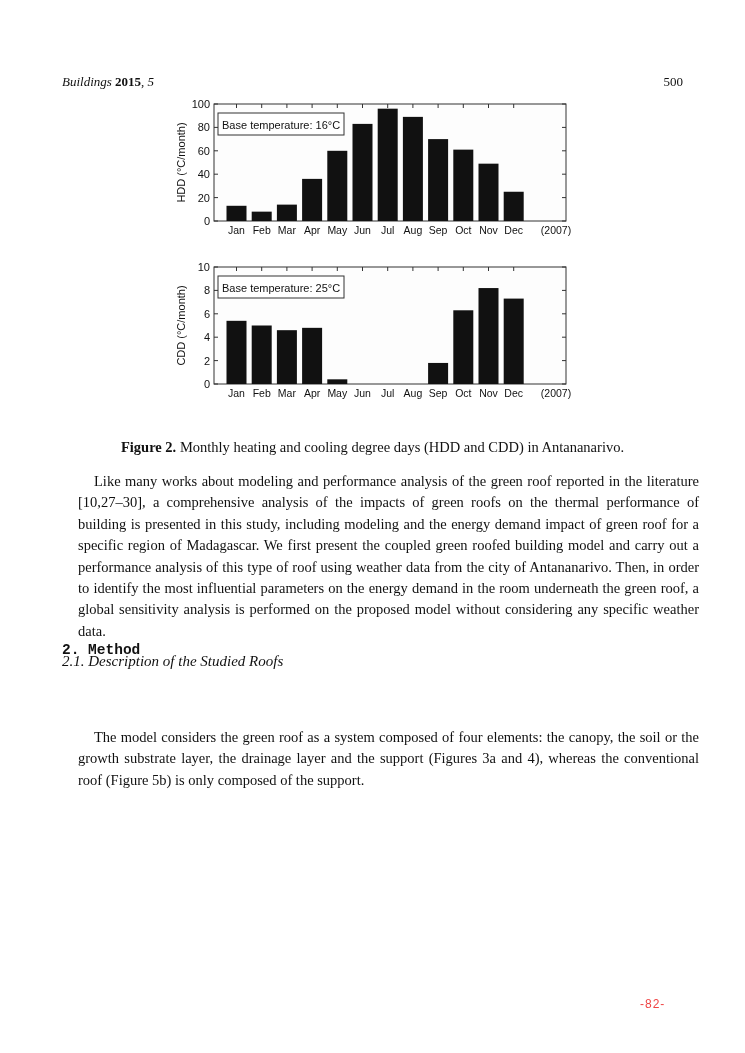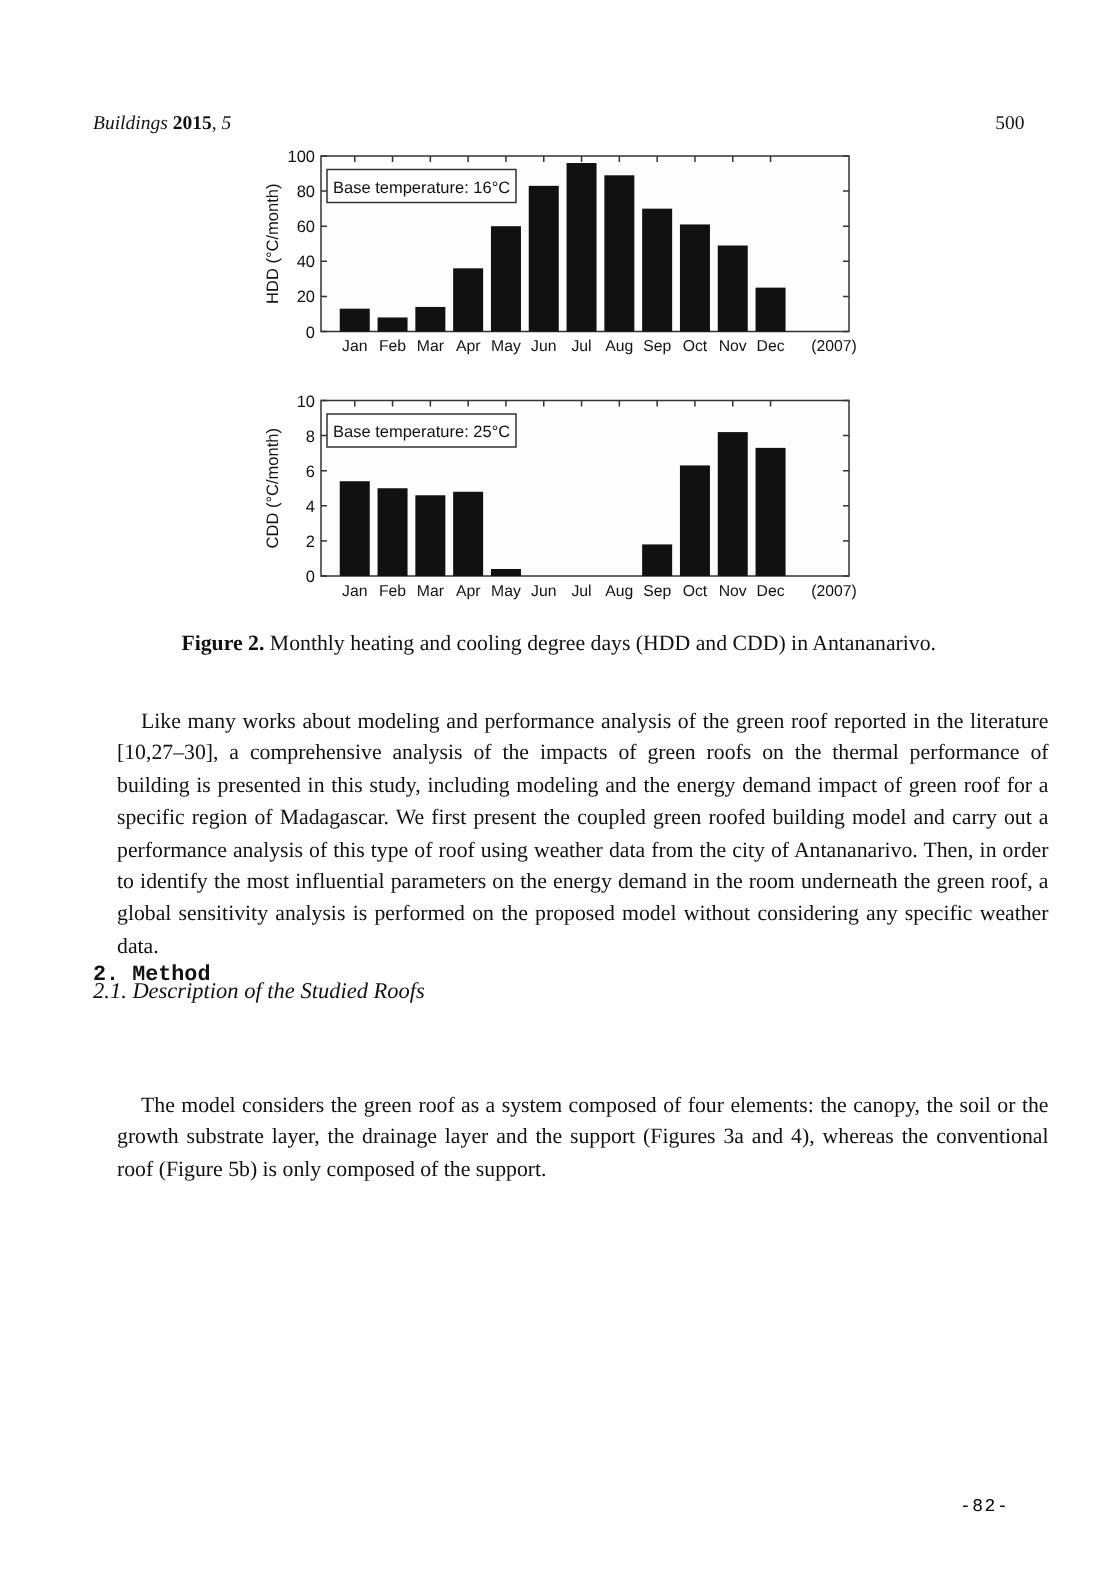--- a/index.html
+++ b/index.html
@@ -6,29 +6,29 @@
   body { width: 745px; height: 1053px; position: relative; overflow: hidden;
          font-family: "Liberation Serif", serif; color: #111; }
   .header { position: absolute; top: 74px; left: 62px; right: 62px; height: 20px;
             font-size: 13px; }
   .header .journal { position: absolute; left: 0; top: 0; }
   .header .journal i { font-style: italic; }
   .header .journal b { font-weight: bold; }
   .header .pageno { position: absolute; right: 0; top: 0; font-weight: normal; }
   svg.chart { position: absolute; left: 0; }
   svg text { font-family: "Liberation Sans", sans-serif; fill: #111; }
-  .caption { position: absolute; top: 421px; left: 0; width: 745px; text-align: center;
+  .caption { position: absolute; top: 439px; left: 0; width: 745px; text-align: center;
              font-size: 14.5px; }
   .caption b { font-weight: bold; }
   .para { position: absolute; left: 62px; width: 621px; font-size: 14.5px;
           line-height: 21.4px; text-align: justify; text-indent: 16px; margin: 16px; }
   .h2 { position: absolute; left: 62px; top: 642px; font-size: 14.5px; font-weight: bold; margin:0;font-family:Liberation Mono, monospace; }
   .h3 { position: absolute; left: 62px; top: 653px; font-size: 15px; font-style: italic; margin:0; }
-  .footer { position: absolute; top: 997px; left: 640px; font-family: Liberation Mono, monospace;
-            font-size: 12px; color: #000000; letter-spacing: 1px; }
+  .footer { position: absolute; top: 997px; left: 640px; font-family: Liberation Sans, sans-serif;
+            font-size: 12px; color: #ef4444; letter-spacing: 1px; }
 </style>
 </head>
 <body>
 
 <div class="header">
   <span class="journal"><i>Buildings</i> <b>2015</b>, <i>5</i></span>
   <span class="pageno">500</span>
 </div>
 
 <svg class="chart" id="chart-hdd" style="top:95px;" width="745" height="150" viewBox="0 95 745 150">

